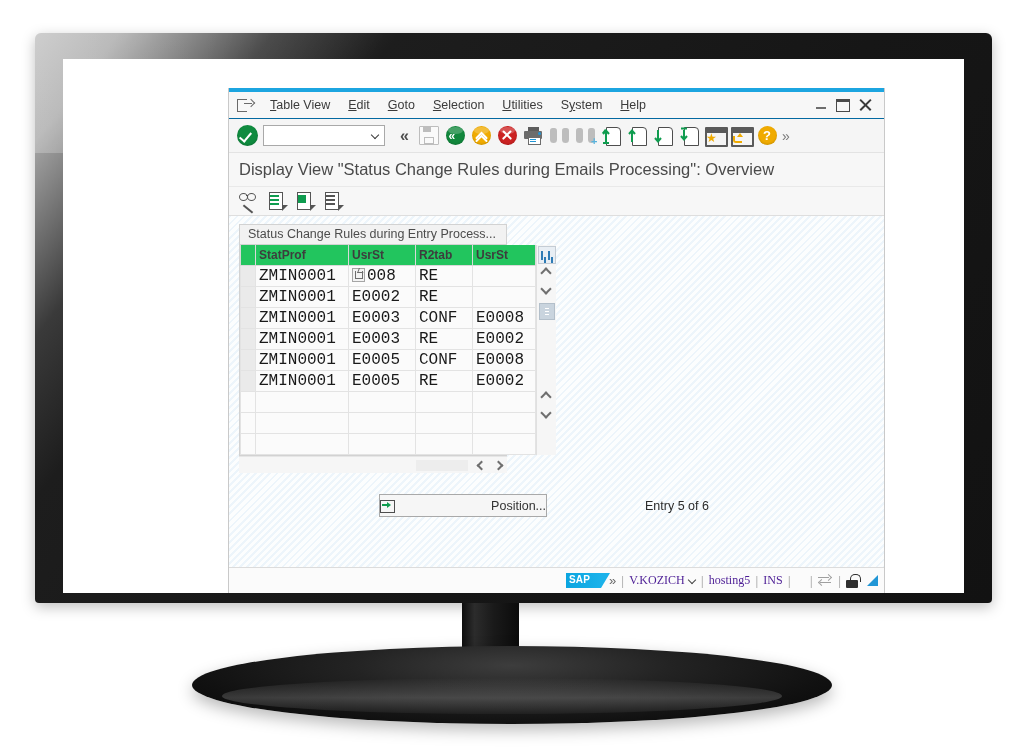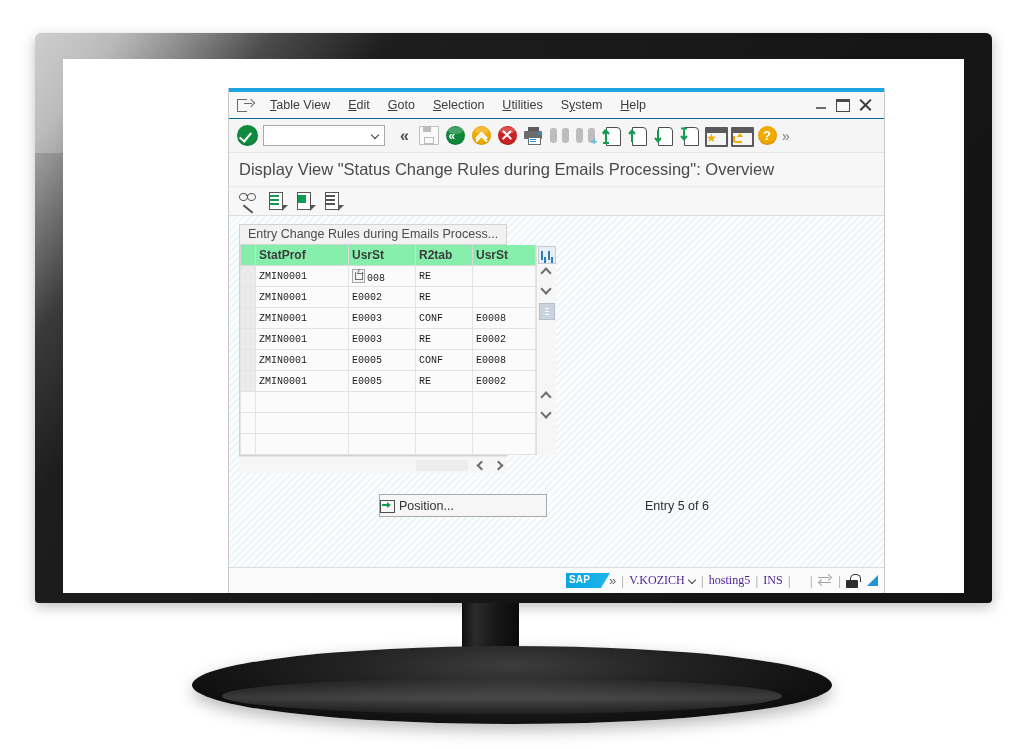--- a/index.html
+++ b/index.html
@@ -168,28 +168,28 @@
   
   .tblwrap{position:absolute;left:10px;top:8px;width:268px;}
   .tbl-title{
     height:19px;line-height:19px;padding-left:8px;font-size:12.5px;color:#4c4c4c;
     background:#f2f2f2;border:1px solid #d2d2d2;border-bottom:none;white-space:nowrap;overflow:hidden;
   }
   .tbl-body{display:flex;background:#fff;border:1px solid #d2d2d2;}
   .grid{flex:1 1 auto;}
   table.g{border-collapse:collapse;width:100%;table-layout:fixed;}
   table.g th{
-    background:#86efac;border:1px solid #d9d9d9;border-top:none;
+    background:#22c55e;border:1px solid #d9d9d9;border-top:none;
     font-size:12px;font-weight:bold;color:#3d3d3d;height:20px;padding:0 3px;text-align:left;
   }
   table.g th.sel{width:14px;padding:0;}
   table.g td{
     border:1px solid #e3e3e3;height:20px;padding:0 3px;
     font-family:"Liberation Mono","DejaVu Sans Mono",monospace;
-    font-size:10px;color:#1a1a1a;background:#fbfbfb;white-space:nowrap;overflow:hidden;
+    font-size:16px;color:#1a1a1a;background:#fbfbfb;white-space:nowrap;overflow:hidden;
   }
   table.g td.sel{width:14px;background:#eaeaea;padding:0;}
   table.g tr.empty td{background:#fbfbfb;}
   .c-prof{width:86px;}
   .c-usr1{width:60px;}
   .c-r2{width:50px;}
   .c-usr2{width:56px;}
   
   td.focus{position:relative;background:#fbfbfb;}
   .fcorner{position:absolute;width:6px;height:6px;pointer-events:none;}
@@ -225,21 +225,21 @@
   .hblock{width:52px;height:11px;background:#ededed;}
   .hchev{width:10px;height:11px;position:relative;}
   .hchev::after{content:"";position:absolute;left:2px;top:2px;width:5px;height:5px;border-left:2px solid #6f6f6f;border-top:2px solid #6f6f6f;}
   .hchev.lf::after{transform:rotate(-45deg);}
   .hchev.rt::after{transform:rotate(135deg);left:1px;}
 
   
   .posrow{position:absolute;left:0;right:0;top:278px;display:flex;align-items:center;}
   .posbtn{
     margin-left:150px;width:166px;height:21px;background:#f6f6f6;border:1px solid #a9a9a9;
-    display:flex;align-items:center;justify-content:flex-start;gap:5px;font-size:12.5px;color:#333;cursor:default;
+    display:flex;align-items:center;justify-content:space-between;gap:5px;font-size:12.5px;color:#333;cursor:default;
   }
   .posico{width:14px;height:12px;position:relative;}
   .posico .fr{position:absolute;left:0;top:0;width:13px;height:11px;border:1.3px solid #4d4d4d;}
   .posico .ar{position:absolute;left:2px;top:4.5px;width:7px;height:2px;background:#0f9c4f;}
   .posico .hd{position:absolute;left:7px;top:2.5px;width:0;height:0;border-top:3px solid transparent;border-bottom:3px solid transparent;border-left:4px solid #0f9c4f;}
   .entrytxt{margin-left:98px;font-size:12.5px;color:#2b2b2b;}
 
   
   .statusbar{
     height:25px;flex:0 0 auto;display:flex;align-items:center;justify-content:flex-end;
@@ -444,21 +444,21 @@
                 <span class="bar" style="top:7px"></span>
                 <span class="bar" style="top:11px"></span>
               <span class="cur"></span>
             </div>
           </div>
         </div>
 
         <div class="content">
 
           <div class="tblwrap">
-            <div class="tbl-title">Entry Change Rules during Emails Process...</div>
+            <div class="tbl-title">Status Change Rules during Entry Process...</div>
             <div class="tbl-body">
               <div class="grid">
                 <table class="g">
                   <thead>
                     <tr>
                       <th class="sel"></th>
                       <th class="c-prof">StatProf</th>
                       <th class="c-usr1">UsrSt</th>
                       <th class="c-r2">R2tab</th>
                       <th class="c-usr2">UsrSt</th>

